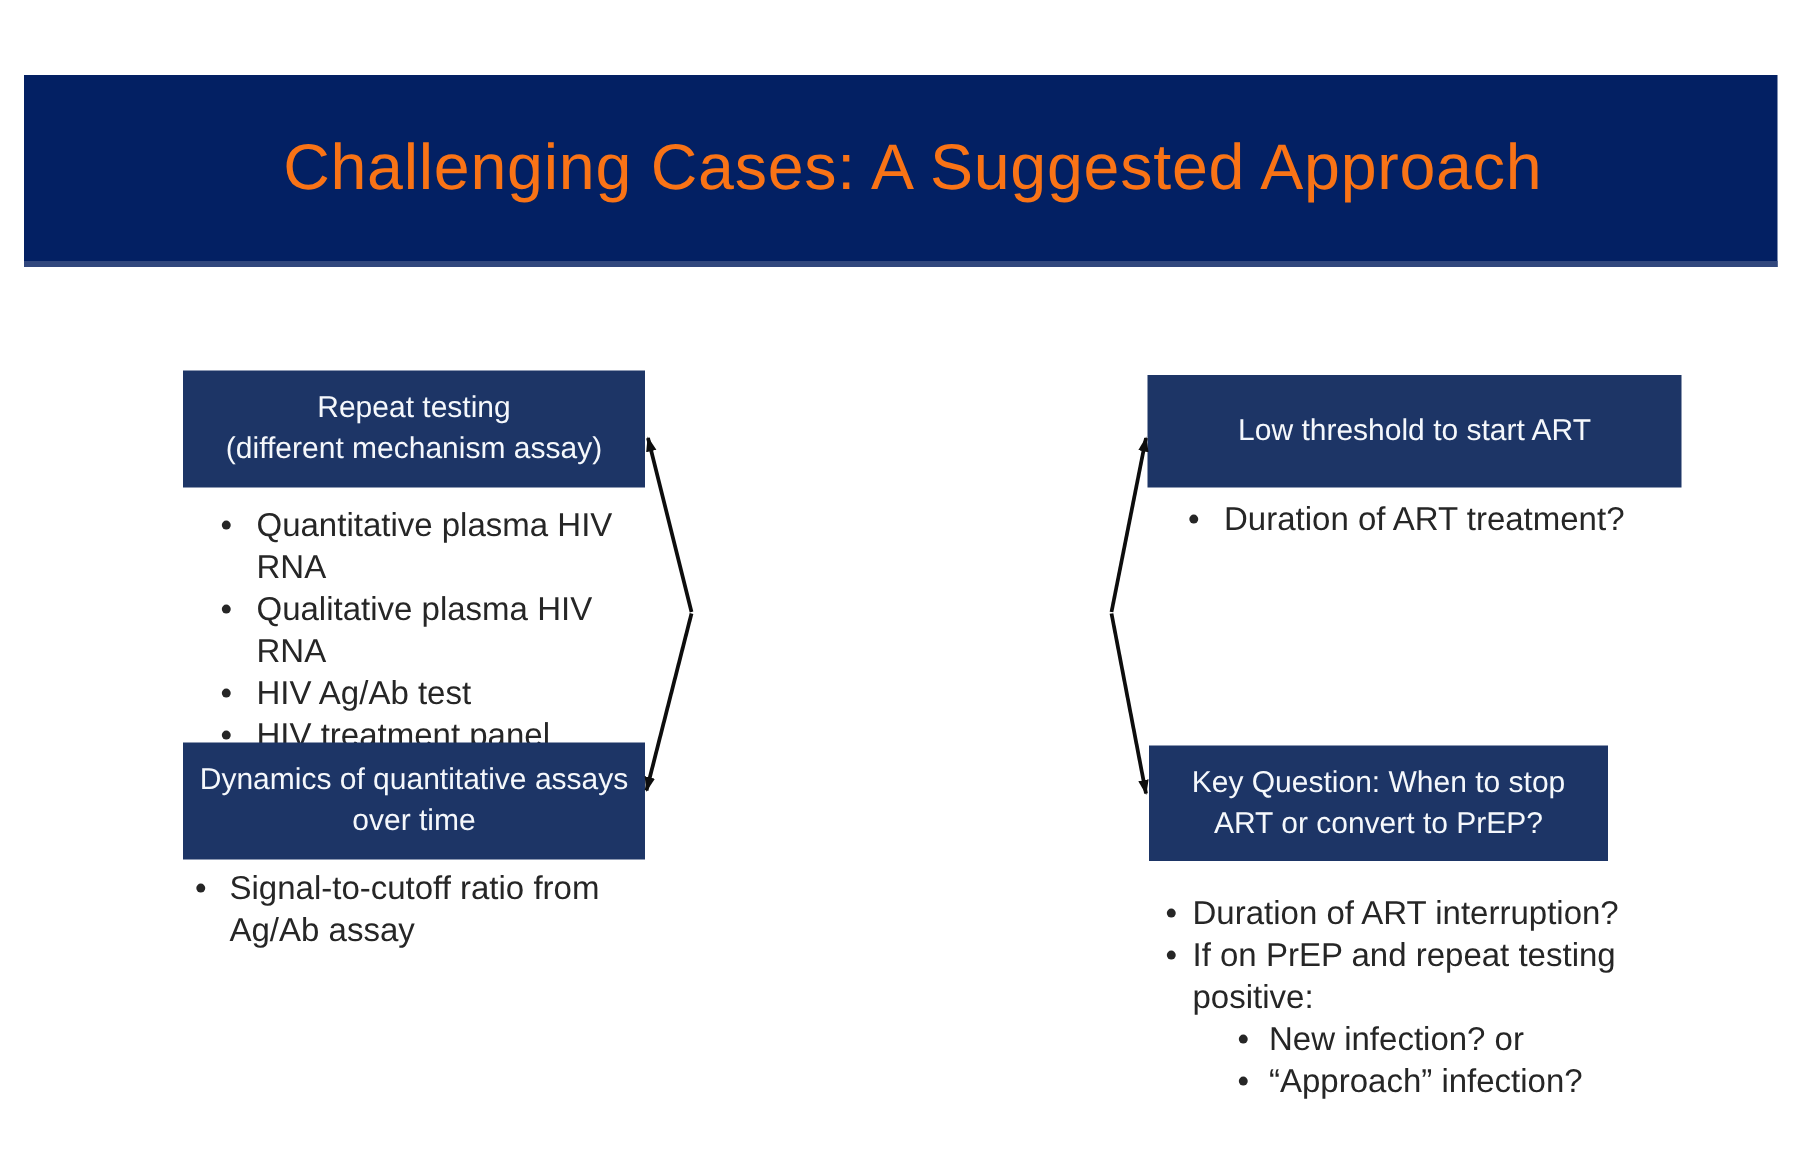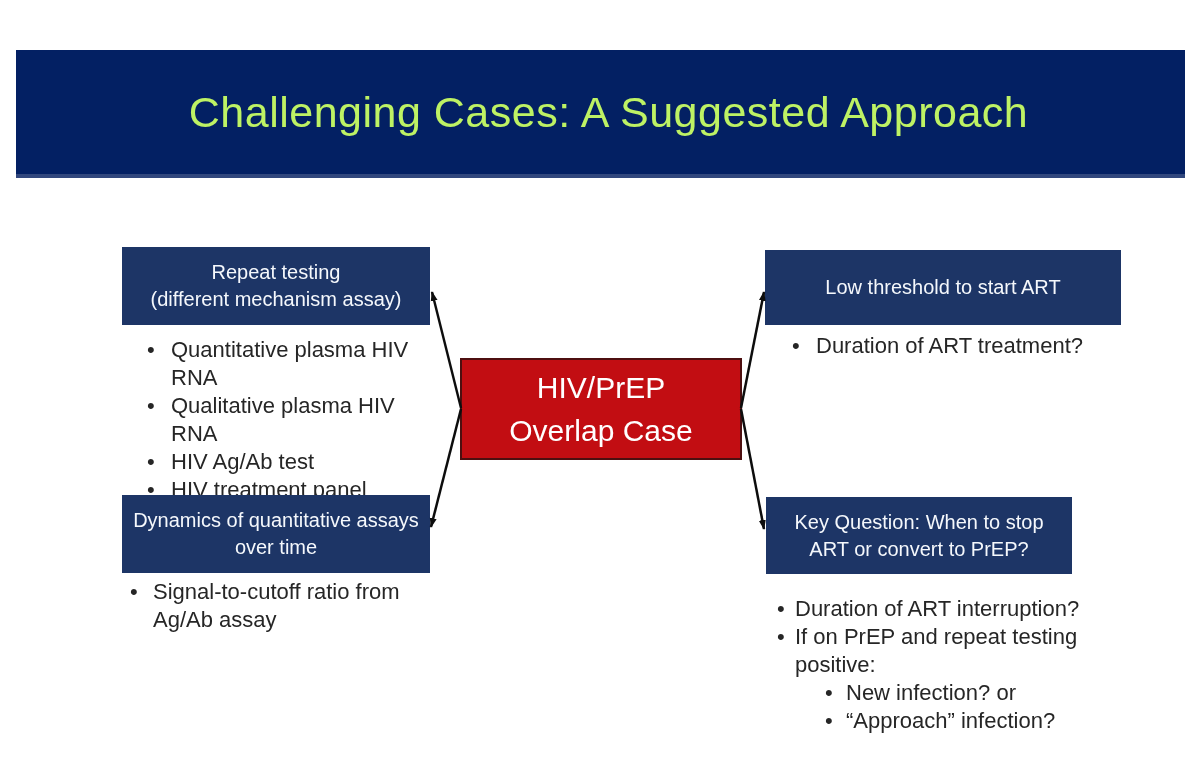--- a/index.html
+++ b/index.html
@@ -17,21 +17,21 @@
     position: absolute;
     left: 16px; top: 50px;
     width: 1169px; height: 124px;
     background: var(--title-bar, #032063);
     border-bottom: 4px solid var(--title-bevel, #31477D);
     display: flex;
     align-items: center;
     justify-content: center;
   }
   .title-bar .title-text {
-    color: #bef264;
+    color: #f97316;
     font-size: 43px;
     letter-spacing: 0.5px;
     white-space: nowrap;
     margin-left: 16px;
   }
 
   
   .navy-box {
     position: absolute;
     background: var(--box-navy, #1D3566);
@@ -141,24 +141,20 @@
     <span>Key Question: When to stop
 ART or convert to PrEP?</span>
   </div>
   <ul class="bullet-list list-br">
       <li class="bullet-item">Duration of ART interruption?</li>
       <li class="bullet-item">If on PrEP and repeat testing positive:</li>
       <li class="bullet-item sub">New infection? or</li>
       <li class="bullet-item sub">“Approach” infection?</li>
     </ul>
 
-  <div class="center-box">
-    <span>HIV/PrEP
-Overlap Case</span>
-  </div>
 
   <svg class="arrows" width="1200" height="780" viewBox="0 0 1200 780">
     <defs>
       <marker id="ah" markerWidth="11" markerHeight="9" refX="9" refY="4.5" orient="auto" markerUnits="userSpaceOnUse">
         <path d="M0,1 L10,4.5 L0,8 Z" fill="#0D0D0D"></path>
       </marker>
     </defs>
     <line x1="461" y1="408" x2="432" y2="292" stroke="#0D0D0D" stroke-width="2.5" marker-end="url(#ah)"></line>
     <line x1="461" y1="409" x2="431" y2="527" stroke="#0D0D0D" stroke-width="2.5" marker-end="url(#ah)"></line>
     <line x1="741" y1="408" x2="764" y2="292" stroke="#0D0D0D" stroke-width="2.5" marker-end="url(#ah)"></line>

